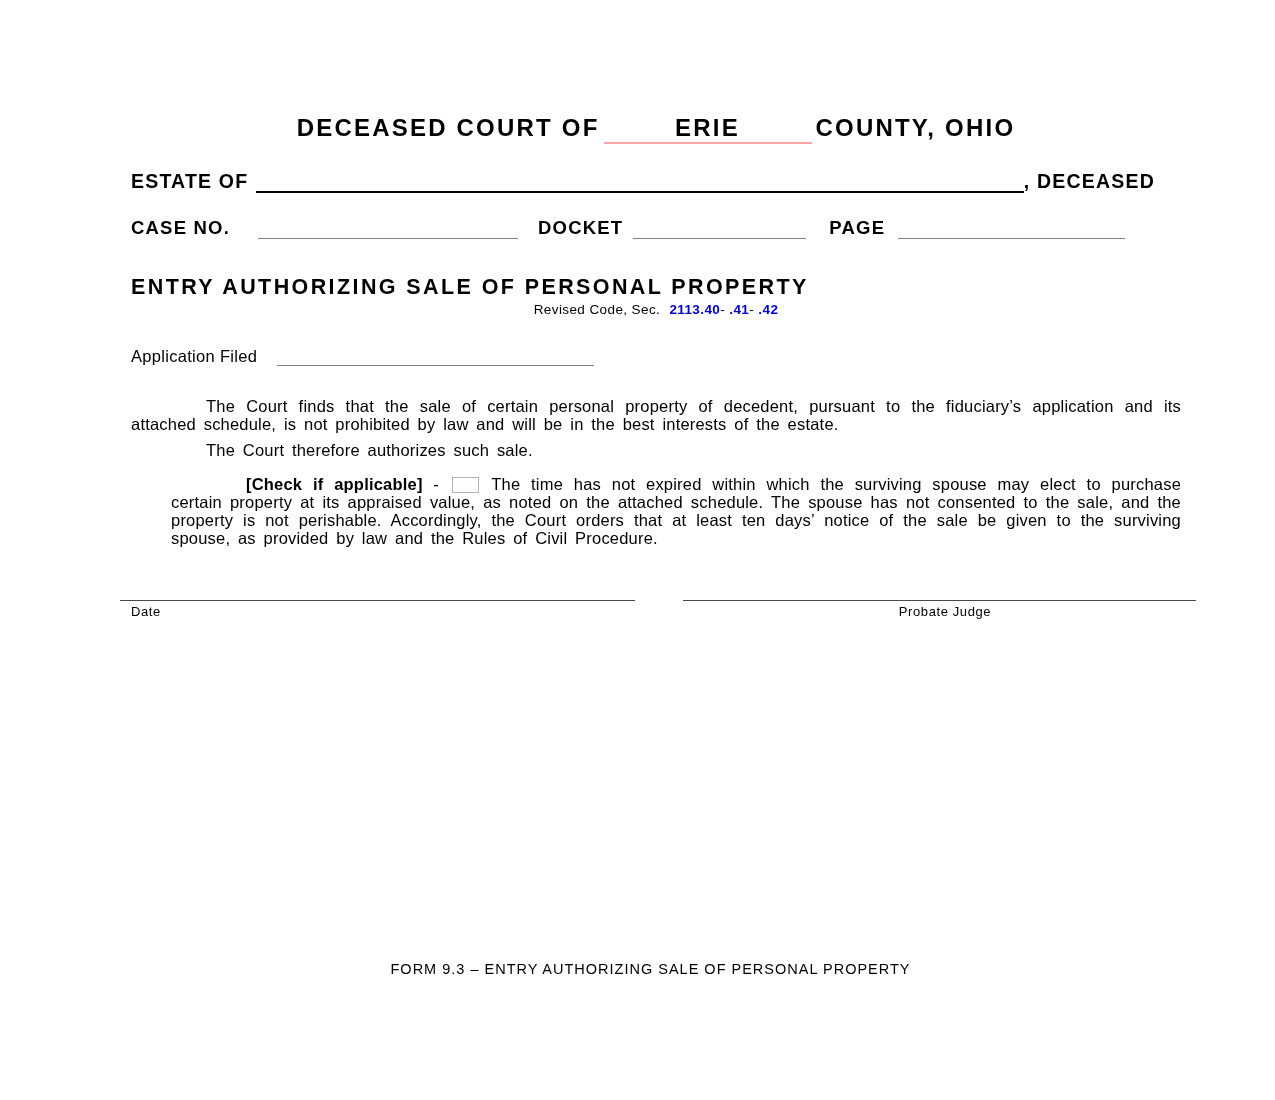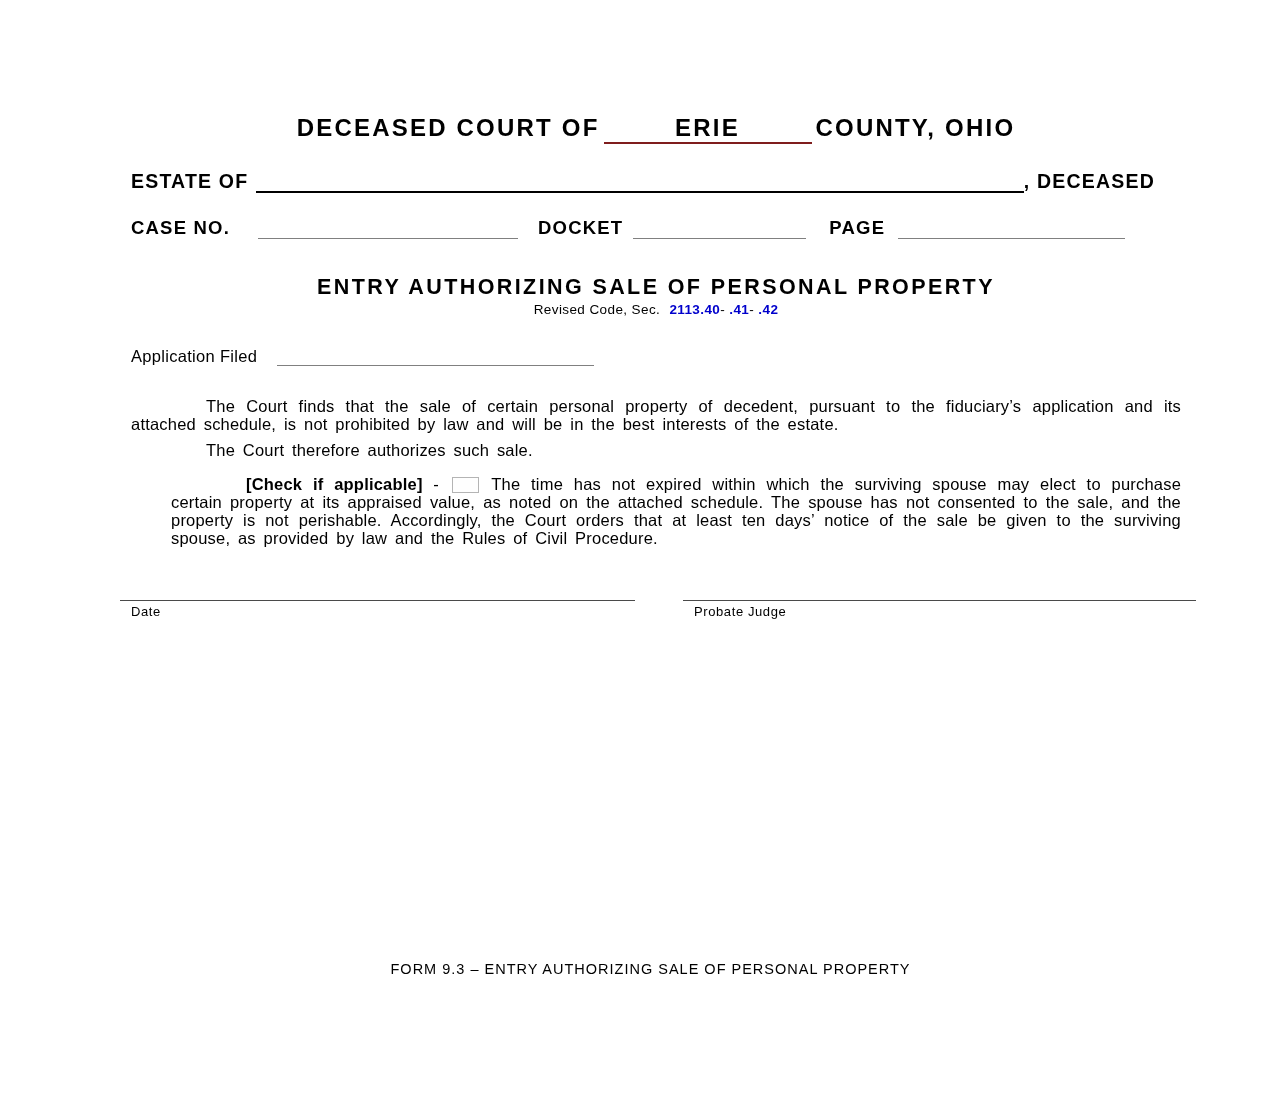--- a/index.html
+++ b/index.html
@@ -25,21 +25,21 @@
     margin-top: 114px;
     text-align: center;
     font-size: 24px;
     font-weight: bold;
     letter-spacing: 2.2px;
     white-space: nowrap;
   }
   .county-blank {
     display: inline-block;
     width: 208px;
-    border-bottom: 2px solid #7f1d1d;
+    border-bottom: 2px solid #fca5a5;
     text-align: center;
     padding-bottom: 2px;
     margin: 0 4px;
     line-height: 1;
   }
 
   
   .estate-line {
     margin-top: 26px;
     display: flex;
@@ -69,21 +69,21 @@
     border-bottom: 1px solid #808080;
     align-self: stretch;
   }
   .case-blank   { width: 260px; margin-left: 28px; margin-right: 20px; }
   .docket-blank { width: 173px; margin-left: 10px; margin-right: 23px; }
   .page-blank   { flex: 1; margin-left: 13px; }
 
   
   .entry-heading {
     margin-top: 36px;
-    text-align: center;
+    text-align: left;
     font-size: 21.5px;
     font-weight: bold;
     letter-spacing: 2.4px;
     white-space: nowrap;
   }
   .revised-code {
     margin-top: 2px;
     text-align: center;
     font-size: 13.5px;
     letter-spacing: 0.4px;
@@ -133,21 +133,21 @@
   
   .sig-row {
     display: flex;
     justify-content: space-between;
     margin-top: 52px;
     margin-left: -11px;
     margin-right: -15px;
   }
   .sig-col { border-top: 1px solid #4a4a4a; }
   .sig-col.date  { width: 515px; }
-  .sig-col.judge { width: 513px; }
+  .sig-col.judge { width: 513px; text-align: center; }
   .sig-label {
     font-size: 13px;
     font-weight: normal;
     letter-spacing: 0.6px;
     padding: 3px 0 0 11px;
   }
 
   
   .form-footer {
     position: absolute;

